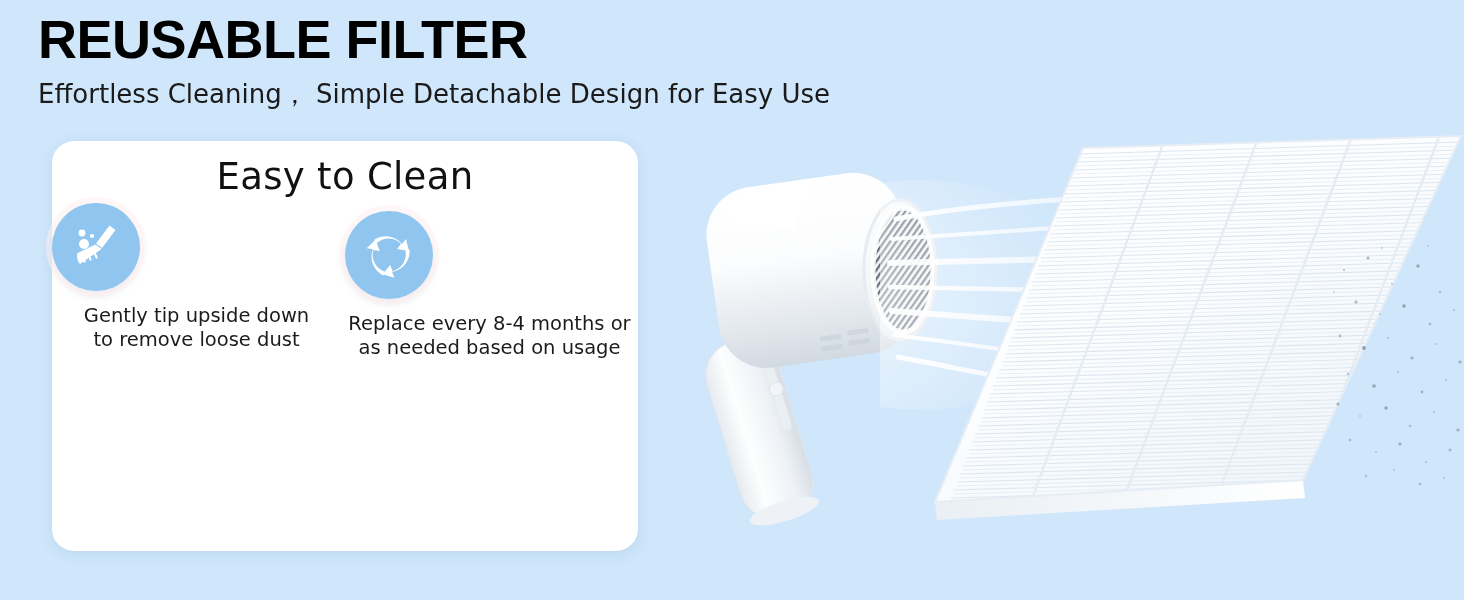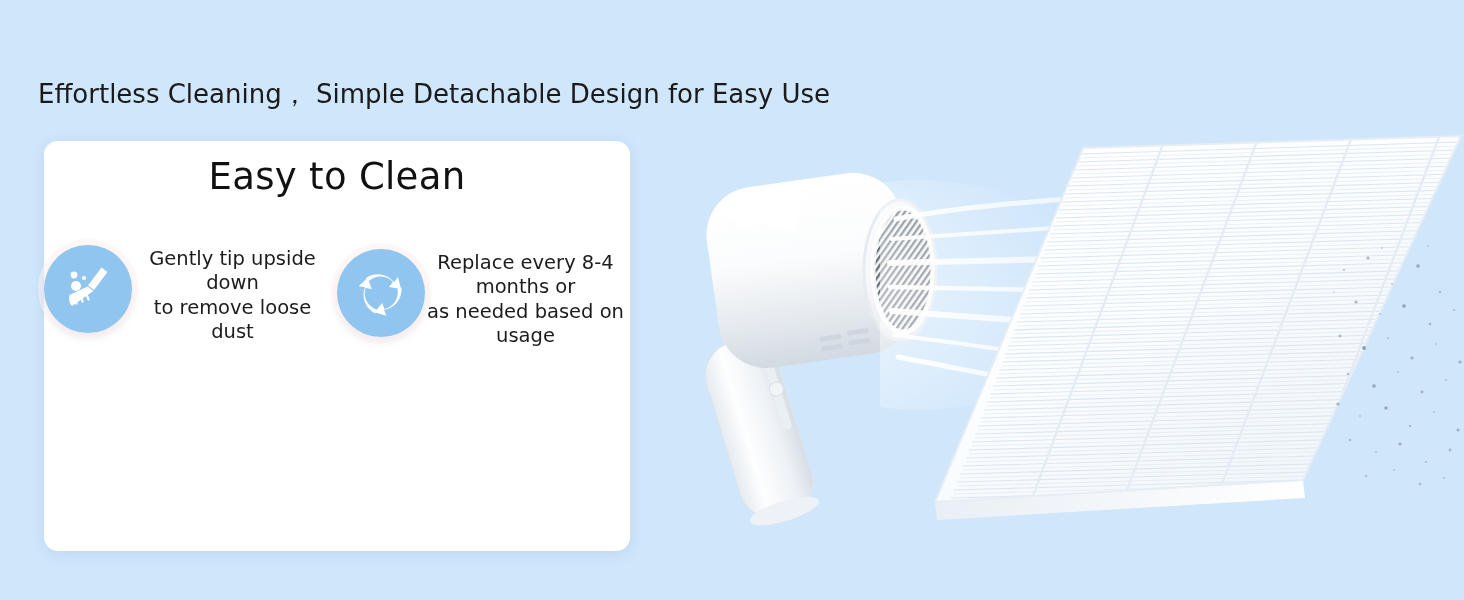--- a/index.html
+++ b/index.html
@@ -41,26 +41,26 @@
     font-size: 26px;
     color: #1a1a1a;
     line-height: 1.2;
     white-space: nowrap;
     text-align: right;
   }
 
   
   .card {
     position: absolute;
-    left: 44px;
+    left: 52px;
     top: 141px;
     width: 586px;
     height: 410px;
     background: #ffffff;
-    border-radius: 14px;
+    border-radius: 22px;
     box-shadow: 0 3px 14px rgba(80,120,160,0.13);
   }
   .card-title {
     position: absolute;
     left: 0;
     top: 14px;
     width: 586px;
     text-align: center;
     font-family: "DejaVu Sans", sans-serif;
     font-size: 37px;
@@ -74,22 +74,21 @@
     top: 62px;
     width: 586px;
     height: 345px;
     display: grid;
     grid-template-columns: 1fr 1fr;
     grid-template-rows: 1fr 1fr;
   }
   .cell {
     position: relative;
     display: flex;
-    flex-direction: row;
-    align-items: center;
+    flex-direction: column;
   }
   .cell.r2 { padding-top: 8px; }
 
   .icon-circle {
     position: relative;
     width: 88px;
     height: 88px;
     border-radius: 50%;
     background: #8fc5ef;
     box-shadow: 0 0 0 6px rgba(255,240,240,0.55),
@@ -149,20 +148,21 @@
     width: 140px;
     height: 250px;
     pointer-events: none;
   }
 </style>
 </head>
 <body>
 
 <div class="stage">
 
+  <div class="headline">REUSABLE FILTER</div>
   <div class="subhead">Effortless Cleaning， Simple Detachable Design for Easy Use</div>
 
   <svg class="dryer" viewBox="0 0 320 380">
     <defs>
       <linearGradient id="barrelG" x1="0" y1="0" x2="0" y2="1">
         <stop offset="0%" stop-color="#ffffff"></stop>
         <stop offset="42%" stop-color="#fbfcfd"></stop>
         <stop offset="78%" stop-color="#e3e8ed"></stop>
         <stop offset="100%" stop-color="#d2d9e1"></stop>
       </linearGradient>

